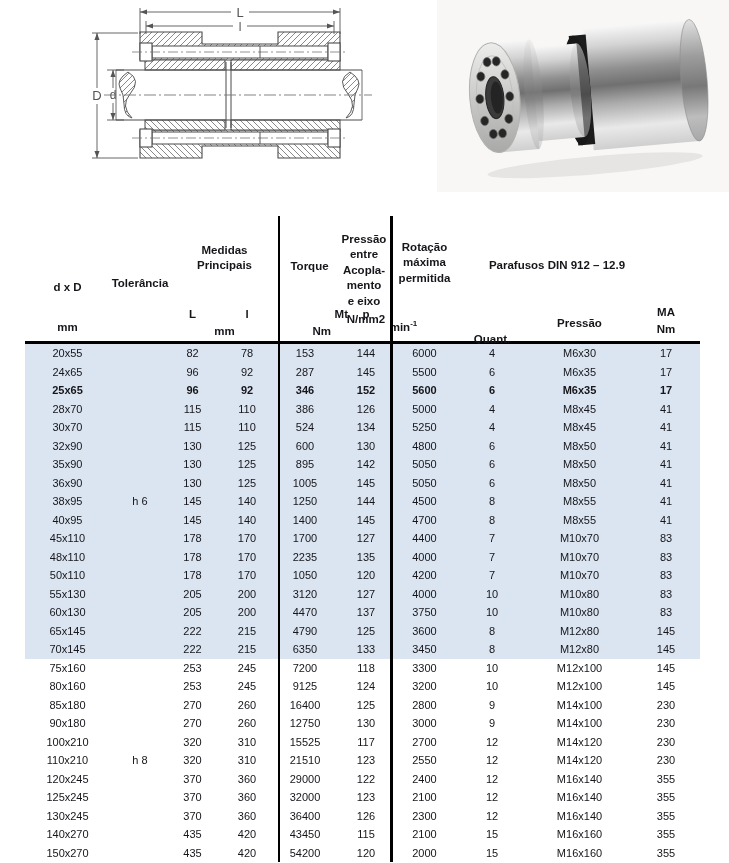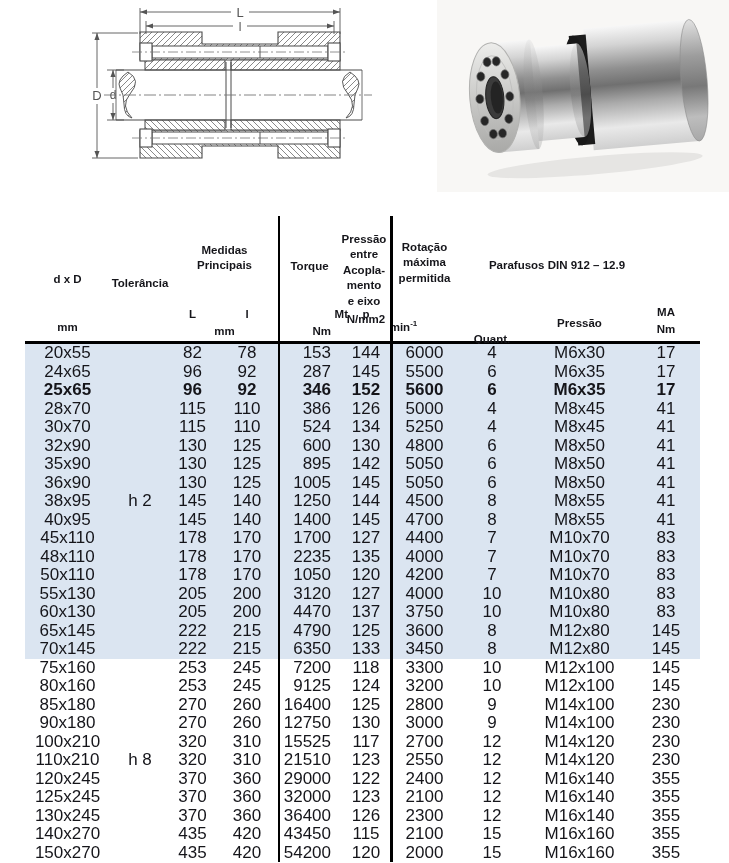--- a/index.html
+++ b/index.html
@@ -15,26 +15,26 @@
   .table-wrap{position:absolute;left:25px;top:216px;width:675px;height:646px;}
   .thead{position:relative;height:125px;border-bottom:3px solid #000;}
   .hdr-label{
     position:absolute;font-weight:700;font-size:11.5px;line-height:15.4px;
     text-align:center;white-space:pre-line;
   }
   .tbody{position:relative;}
   .trow{
     display:grid;
     grid-template-columns:85px 60px 45px 64px 61px 52px 65px 70px 105px 68px;
-    height:18.5px;align-items:center;font-size:17px;
+    height:18.5px;align-items:center;font-size:11px;
   }
   .trow.shaded{background:#dbe5f1;}
   .trow.boldrow{font-weight:700;}
   .td{text-align:center;overflow:hidden;}
-  .td.col-mt{text-align:right;padding-right:9px;}
+  .td.col-mt{padding-right:9px;}
   .vline{position:absolute;top:0;height:646px;background:#000;}
   .vline.v1{left:253px;width:2px;}
   .vline.v2{left:365px;width:3px;}
   sup{font-size:8px;vertical-align:super;}
 </style>
 </head>
 <body>
 
 <div class="diagram-area">
   <svg width="400" height="205" viewBox="0 0 400 205">
@@ -165,21 +165,21 @@
 
       <ellipse cx="58" cy="90" rx="9" ry="21" fill="#3b3b3b" stroke="#222" stroke-width="1"></ellipse>
       <ellipse cx="60" cy="90" rx="6" ry="16" fill="#242424"></ellipse>
     </g>
   </svg>
 </div>
 
 <div class="table-wrap">
 
   <div class="thead">
-    <div class="hdr-label" style="left:0;width:85px;top:56px;">d x D</div>
+    <div class="hdr-label" style="left:0;width:85px;top:64px;">d x D</div>
     <div class="hdr-label" style="left:85px;width:60px;top:60px;">Tolerância</div>
     <div class="hdr-label" style="left:145px;width:109px;top:27px;">Medidas
 Principais</div>
     <div class="hdr-label" style="left:254px;width:61px;top:43px;">Torque</div>
     <div class="hdr-label" style="left:311px;width:56px;top:16px;">Pressão
 entre
 Acopla-
 mento
 e eixo</div>
     <div class="hdr-label" style="left:367px;width:65px;top:24px;">Rotação
@@ -294,21 +294,21 @@
         <div class="td col-l">125</div>
         <div class="td col-mt">1005</div>
         <div class="td col-p">145</div>
         <div class="td col-rpm">5050</div>
         <div class="td col-qty">6</div>
         <div class="td col-dim">M8x50</div>
         <div class="td col-ma">41</div>
       </div>
       <div class="trow shaded">
         <div class="td col-dxd">38x95</div>
-        <div class="td col-tol">h 2</div>
+        <div class="td col-tol">h 6</div>
         <div class="td col-L">145</div>
         <div class="td col-l">140</div>
         <div class="td col-mt">1250</div>
         <div class="td col-p">144</div>
         <div class="td col-rpm">4500</div>
         <div class="td col-qty">8</div>
         <div class="td col-dim">M8x55</div>
         <div class="td col-ma">41</div>
       </div>
       <div class="trow shaded">

